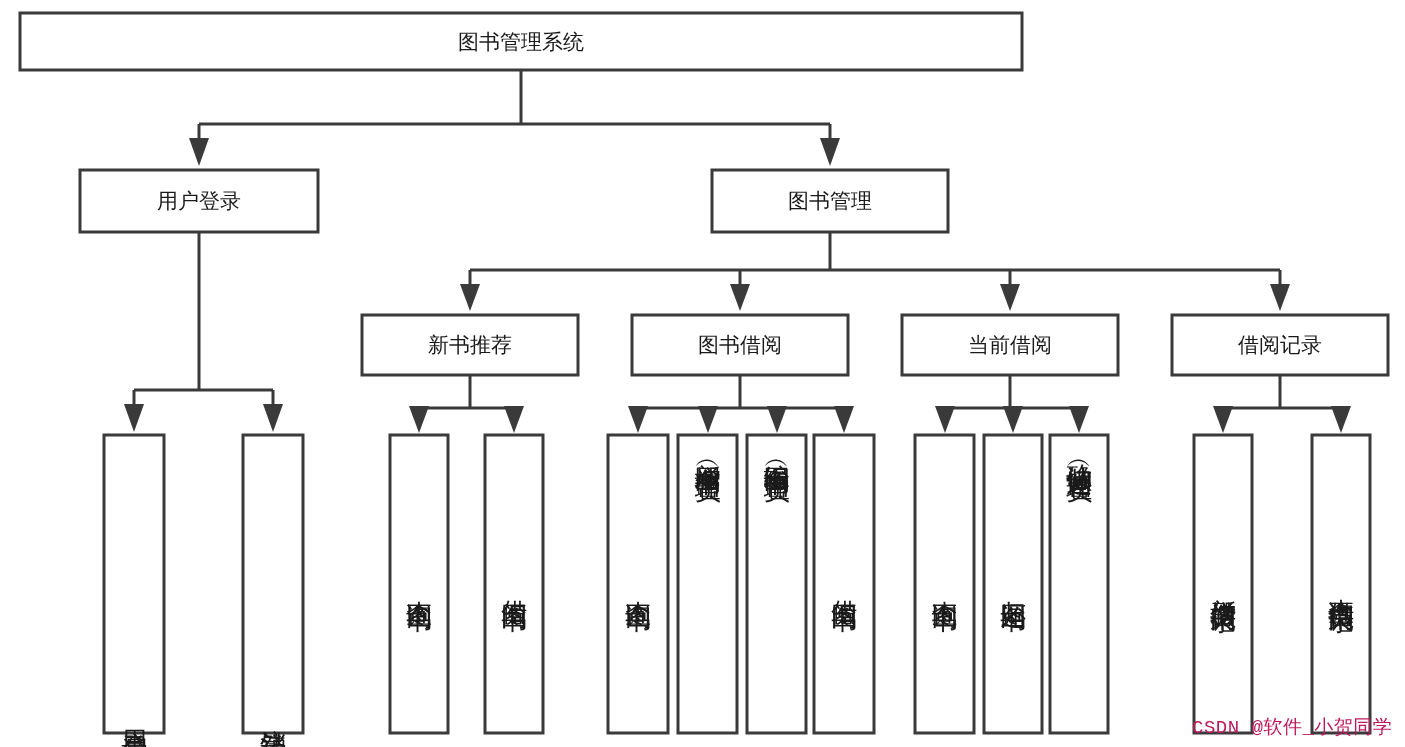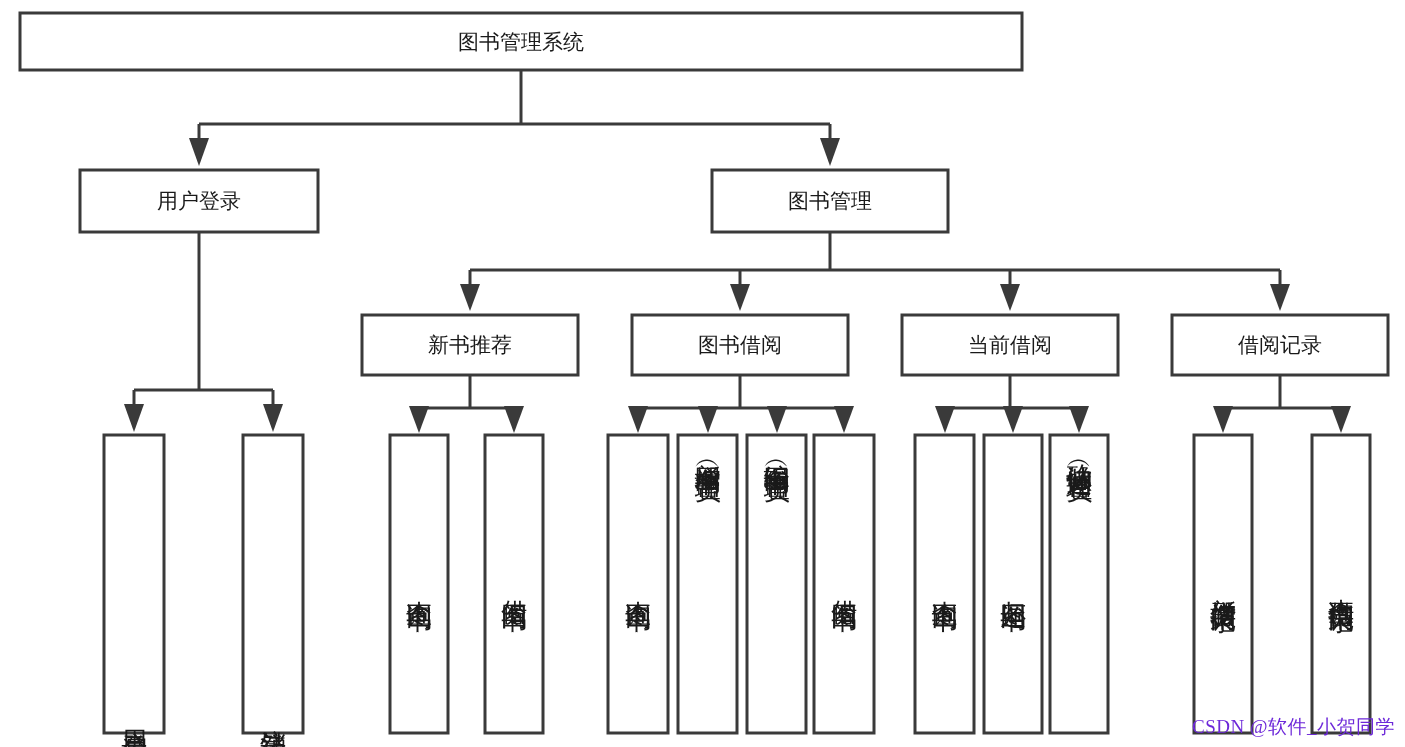--- a/index.html
+++ b/index.html
@@ -63,23 +63,23 @@
     line-height: 1.06;
     letter-spacing: 2px;
     color: #1a1a1a;
     white-space: nowrap;
   }
   .vert-node.align-center { align-items: center; }
   .vert-node.align-top { align-items: flex-start; padding-top: 8px; }
   .vert-node.align-bottom { align-items: flex-end; padding-bottom: 16px; }
   .watermark {
     position: absolute;
-    font-family: Liberation Serif, serif;
+    font-family: Liberation Mono, monospace;
     font-size: 19px;
-    color: #6d28d9;
+    color: #be185d;
     white-space: nowrap;
     letter-spacing: 0.5px;
     text-align: center;
   }
 </style>
 </head>
 <body>
 
 <div id="diagram-root">
 

